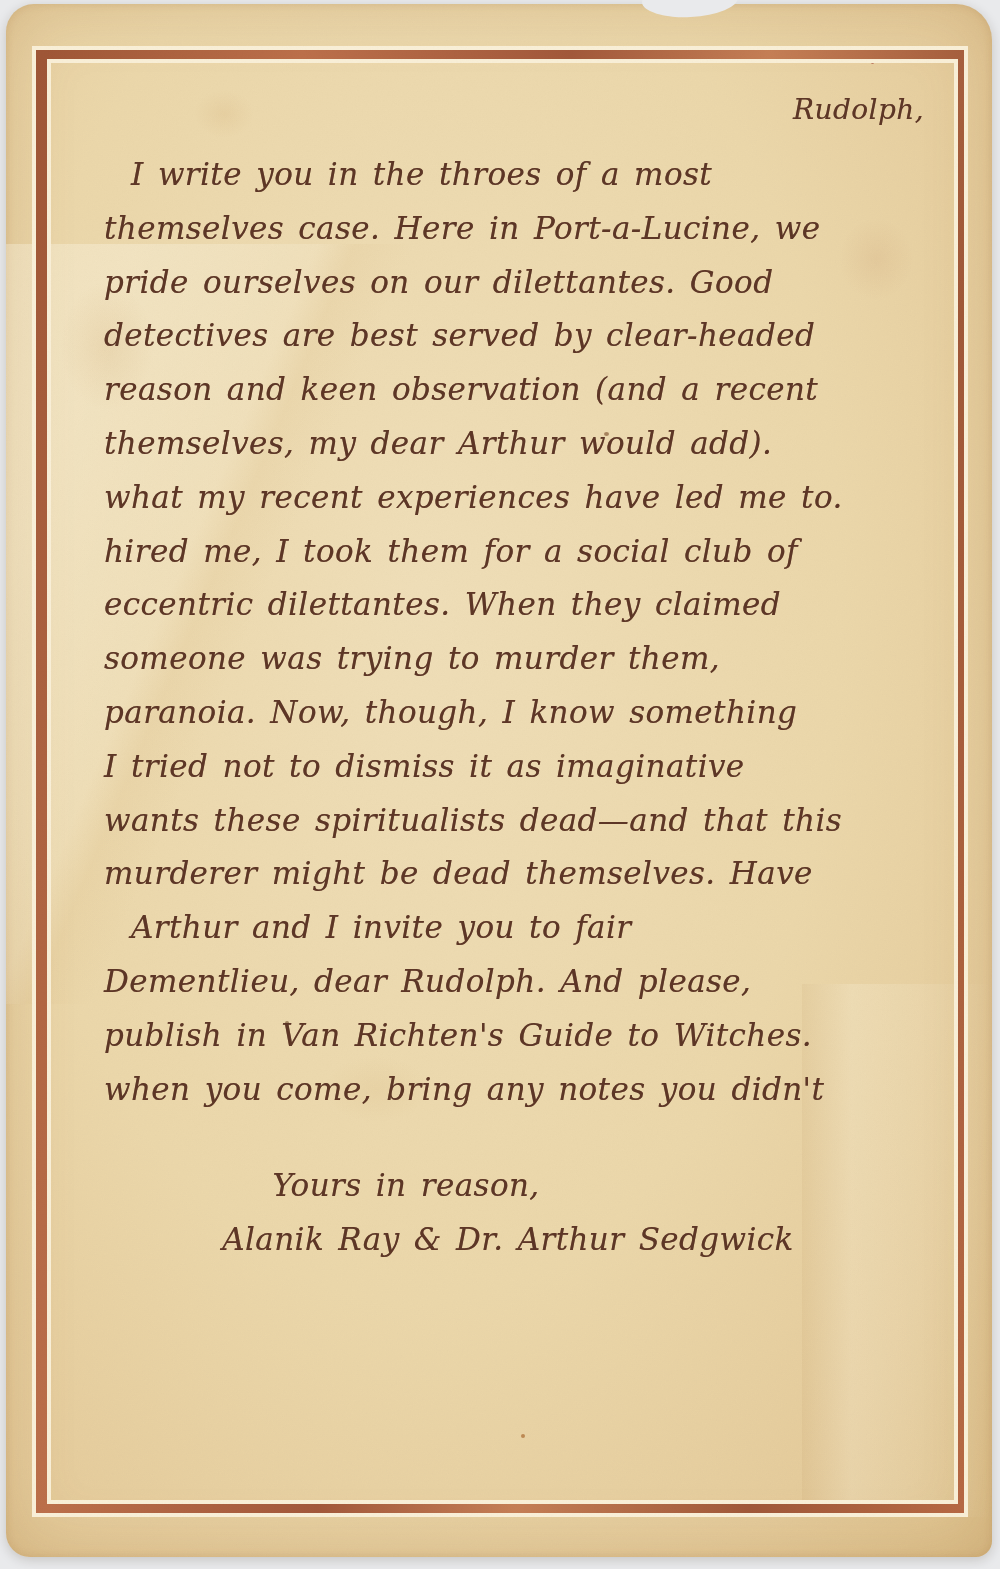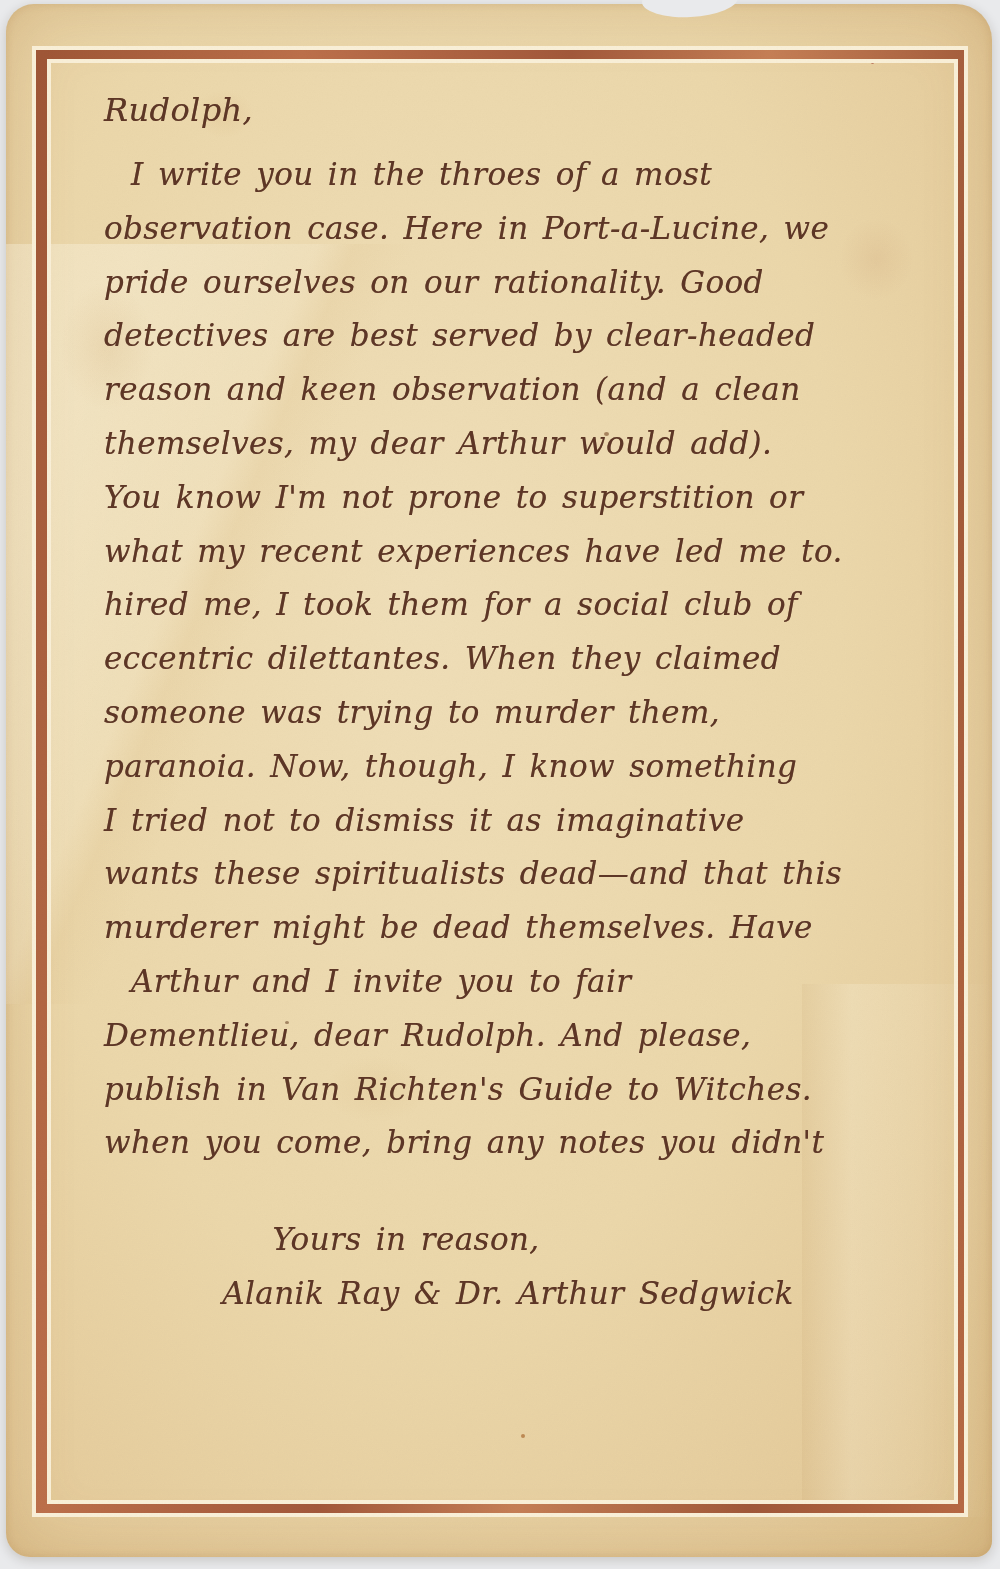--- a/index.html
+++ b/index.html
@@ -91,21 +91,21 @@
   .letter{
     position:absolute;
     left:98px; top:78px; width:820px;
     color:var(--ink-color);
     font-style:italic;
     font-size:31px;
     letter-spacing:.4px;
     word-spacing:4px;
     text-shadow:0 0 .6px rgba(93,54,38,.55);
   }
-  .greeting{line-height:56px;font-size:32px;margin-bottom:10px;white-space:nowrap;}
+  .greeting{line-height:56px;font-size:28px;margin-bottom:10px;white-space:nowrap;text-align:right;}
   .body .line{line-height:53.8px;white-space:nowrap;}
   .body .line.indent{padding-left:27px;}
   .closing{
     margin-top:42px;line-height:54px;white-space:nowrap;
     text-align:center;position:relative;left:-108px;
   }
   .signature{
     line-height:54px;white-space:nowrap;
     text-align:center;position:relative;left:-6px;font-style:italic;
   }
@@ -125,26 +125,25 @@
     <div class="speck speck2"></div>
     <div class="speck speck3"></div>
     <div class="speck speck4"></div>
 
     <div class="frame"></div>
 
     <div class="letter">
       <div class="greeting">Rudolph,</div>
       <div class="body">
           <div class="line indent">I write you in the throes of a most</div>
-          <div class="line">observation case. Here in Port-a-Lucine, we</div>
-          <div class="line">pride ourselves on our rationality. Good</div>
+          <div class="line">themselves case. Here in Port-a-Lucine, we</div>
+          <div class="line">pride ourselves on our dilettantes. Good</div>
           <div class="line">detectives are best served by clear-headed</div>
-          <div class="line">reason and keen observation (and a clean</div>
+          <div class="line">reason and keen observation (and a recent</div>
           <div class="line">themselves, my dear Arthur would add).</div>
-          <div class="line">You know I'm not prone to superstition or</div>
           <div class="line">what my recent experiences have led me to.</div>
           <div class="line">hired me, I took them for a social club of</div>
           <div class="line">eccentric dilettantes. When they claimed</div>
           <div class="line">someone was trying to murder them,</div>
           <div class="line">paranoia. Now, though, I know something</div>
           <div class="line">I tried not to dismiss it as imaginative</div>
           <div class="line">wants these spiritualists dead—and that this</div>
           <div class="line">murderer might be dead themselves. Have</div>
           <div class="line indent">Arthur and I invite you to fair</div>
           <div class="line">Dementlieu, dear Rudolph. And please,</div>

